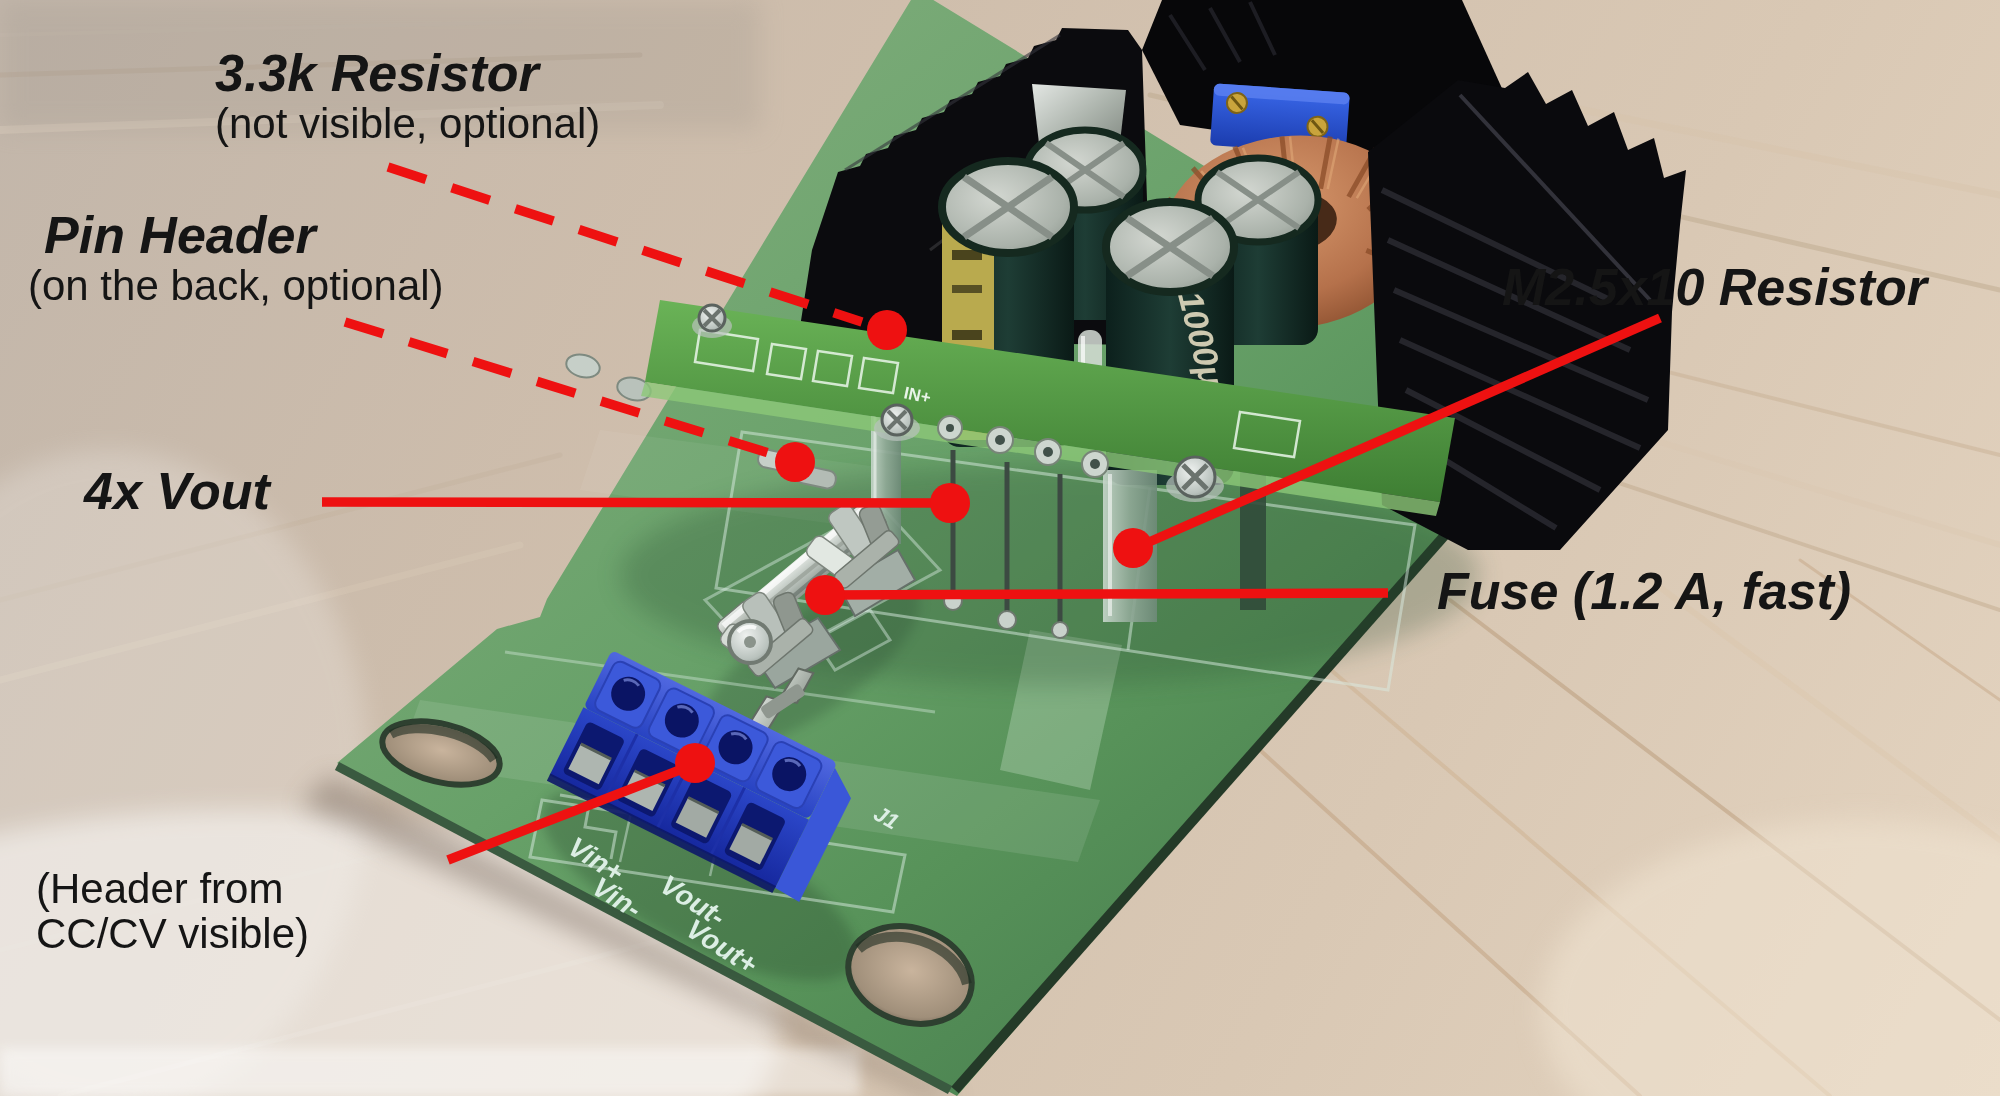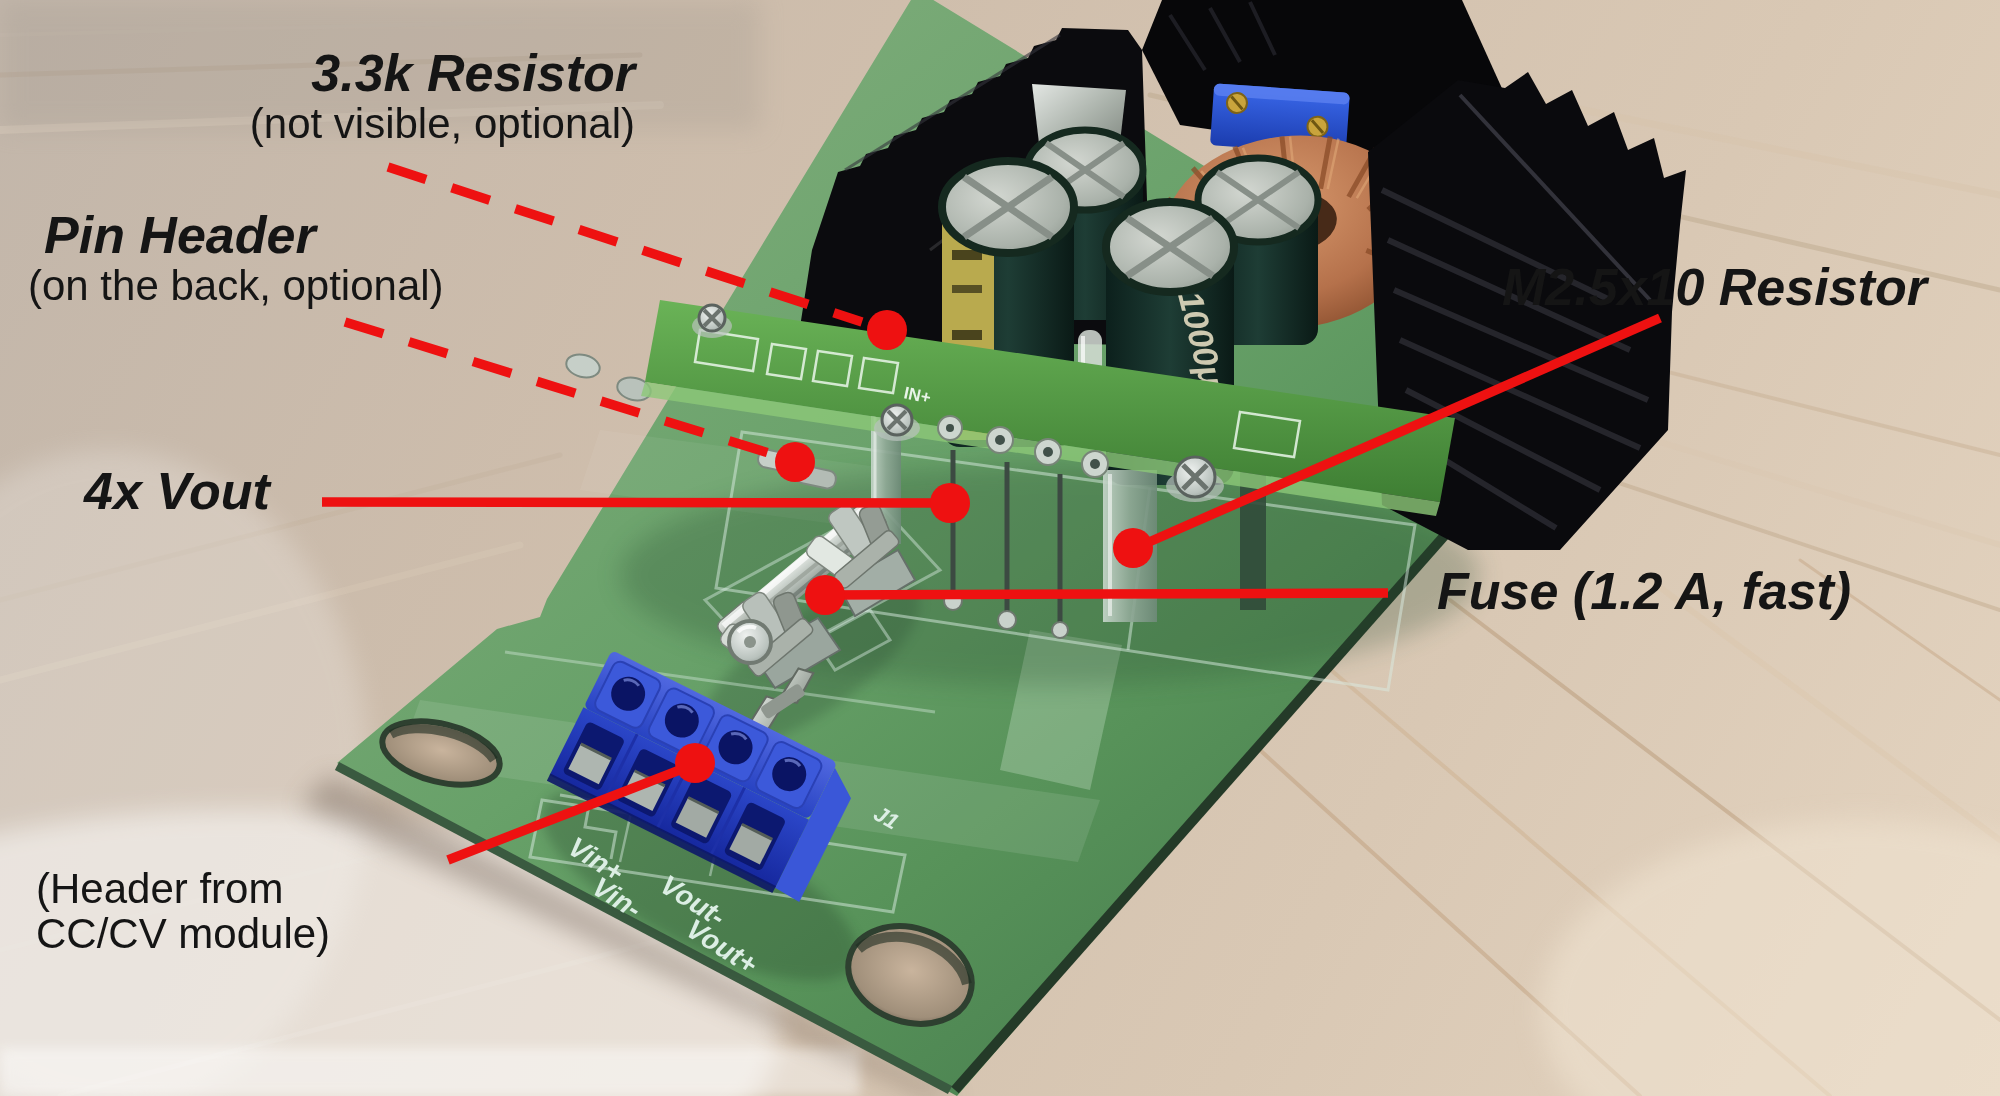--- a/index.html
+++ b/index.html
@@ -2,21 +2,21 @@
 <html><head>
 <meta charset="utf-8">
 <style>
   html,body{margin:0;padding:0;background:#888;}
   .stage{position:relative;width:2000px;height:1096px;overflow:hidden;
          font-family:"Liberation Sans",sans-serif;background:#cfc0b0;}
   .scene{position:absolute;left:0;top:0;}
   .callout{position:absolute;color:#151515;z-index:5;}
   .callout .t{font-size:52px;font-weight:bold;font-style:italic;line-height:1.05;white-space:nowrap;}
   .callout .s{font-size:42px;font-weight:normal;line-height:1.08;white-space:nowrap;}
-  .center{text-align:right;}
+  .center{text-align:left;}
   .silk{fill:#dceee4;font-weight:bold;font-style:italic;}
 </style>
 </head>
 <body>
 
 <div class="stage">
 
 <svg class="scene" width="2000" height="1096" viewBox="0 0 2000 1096">
   <defs>
     <filter id="soft" x="-40%" y="-40%" width="180%" height="180%">
@@ -431,16 +431,16 @@
 <div class="callout" style="left:1502px;top:260px;">
   <div class="t">M2.5x10 Resistor</div>
 </div>
 
 <div class="callout" style="left:1437px;top:564px;">
   <div class="t">Fuse (1.2 A, fast)</div>
 </div>
 
 <div class="callout" style="left:36px;top:866px;">
   <div class="s">(Header from</div>
-  <div class="s">CC/CV module)</div>
+  <div class="s">CC/CV visible)</div>
 </div>
 
 </div>
 
 </body></html>

